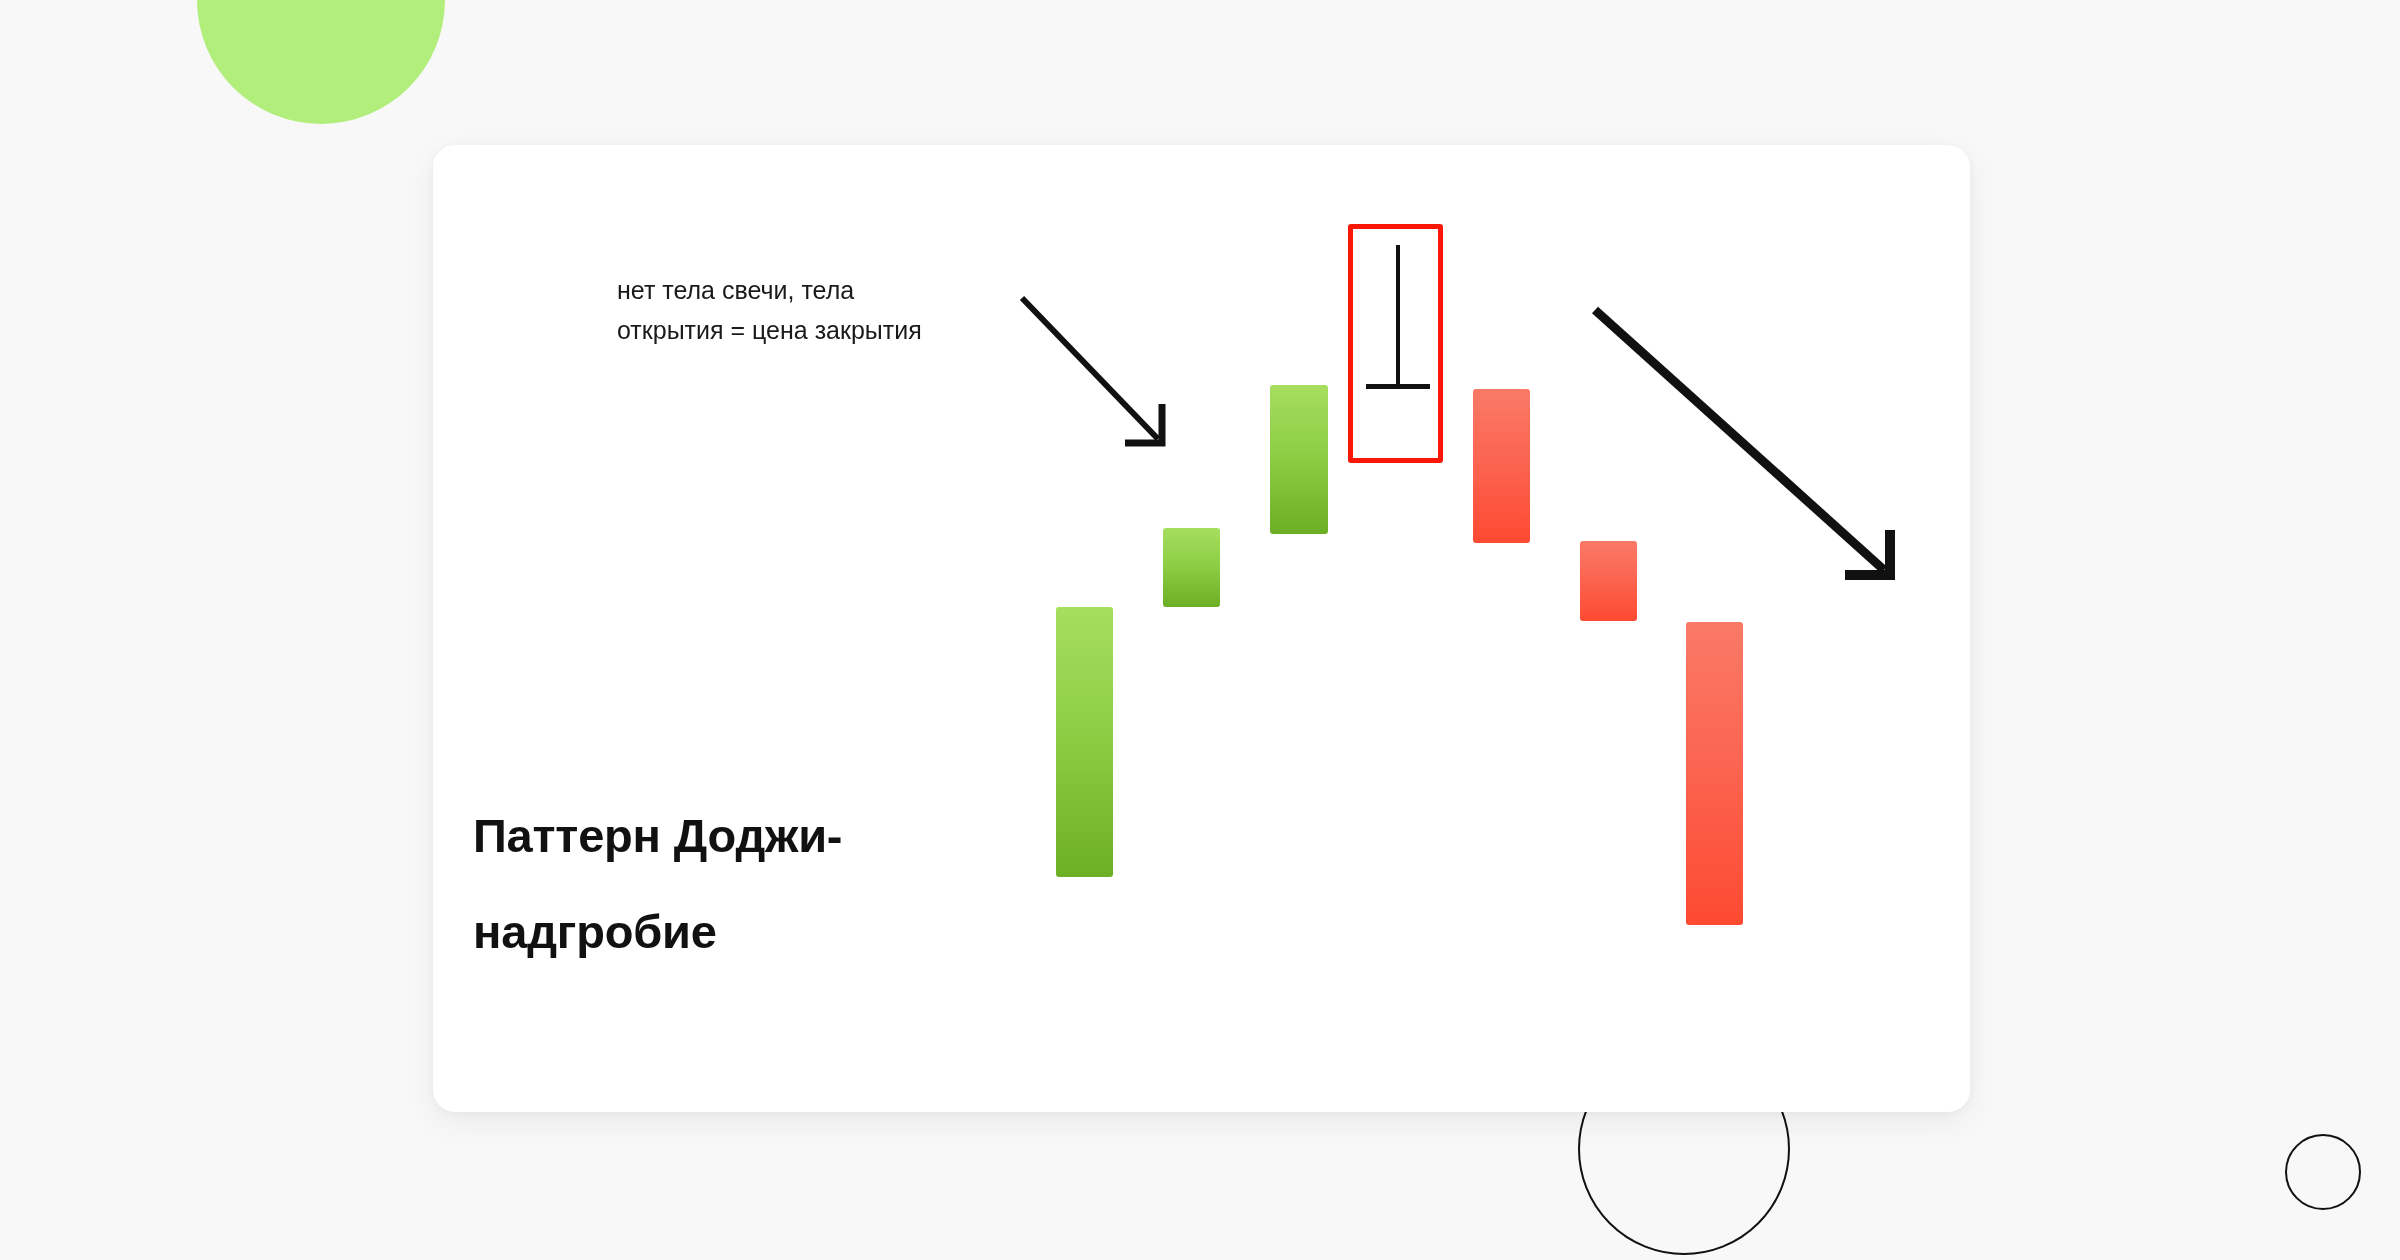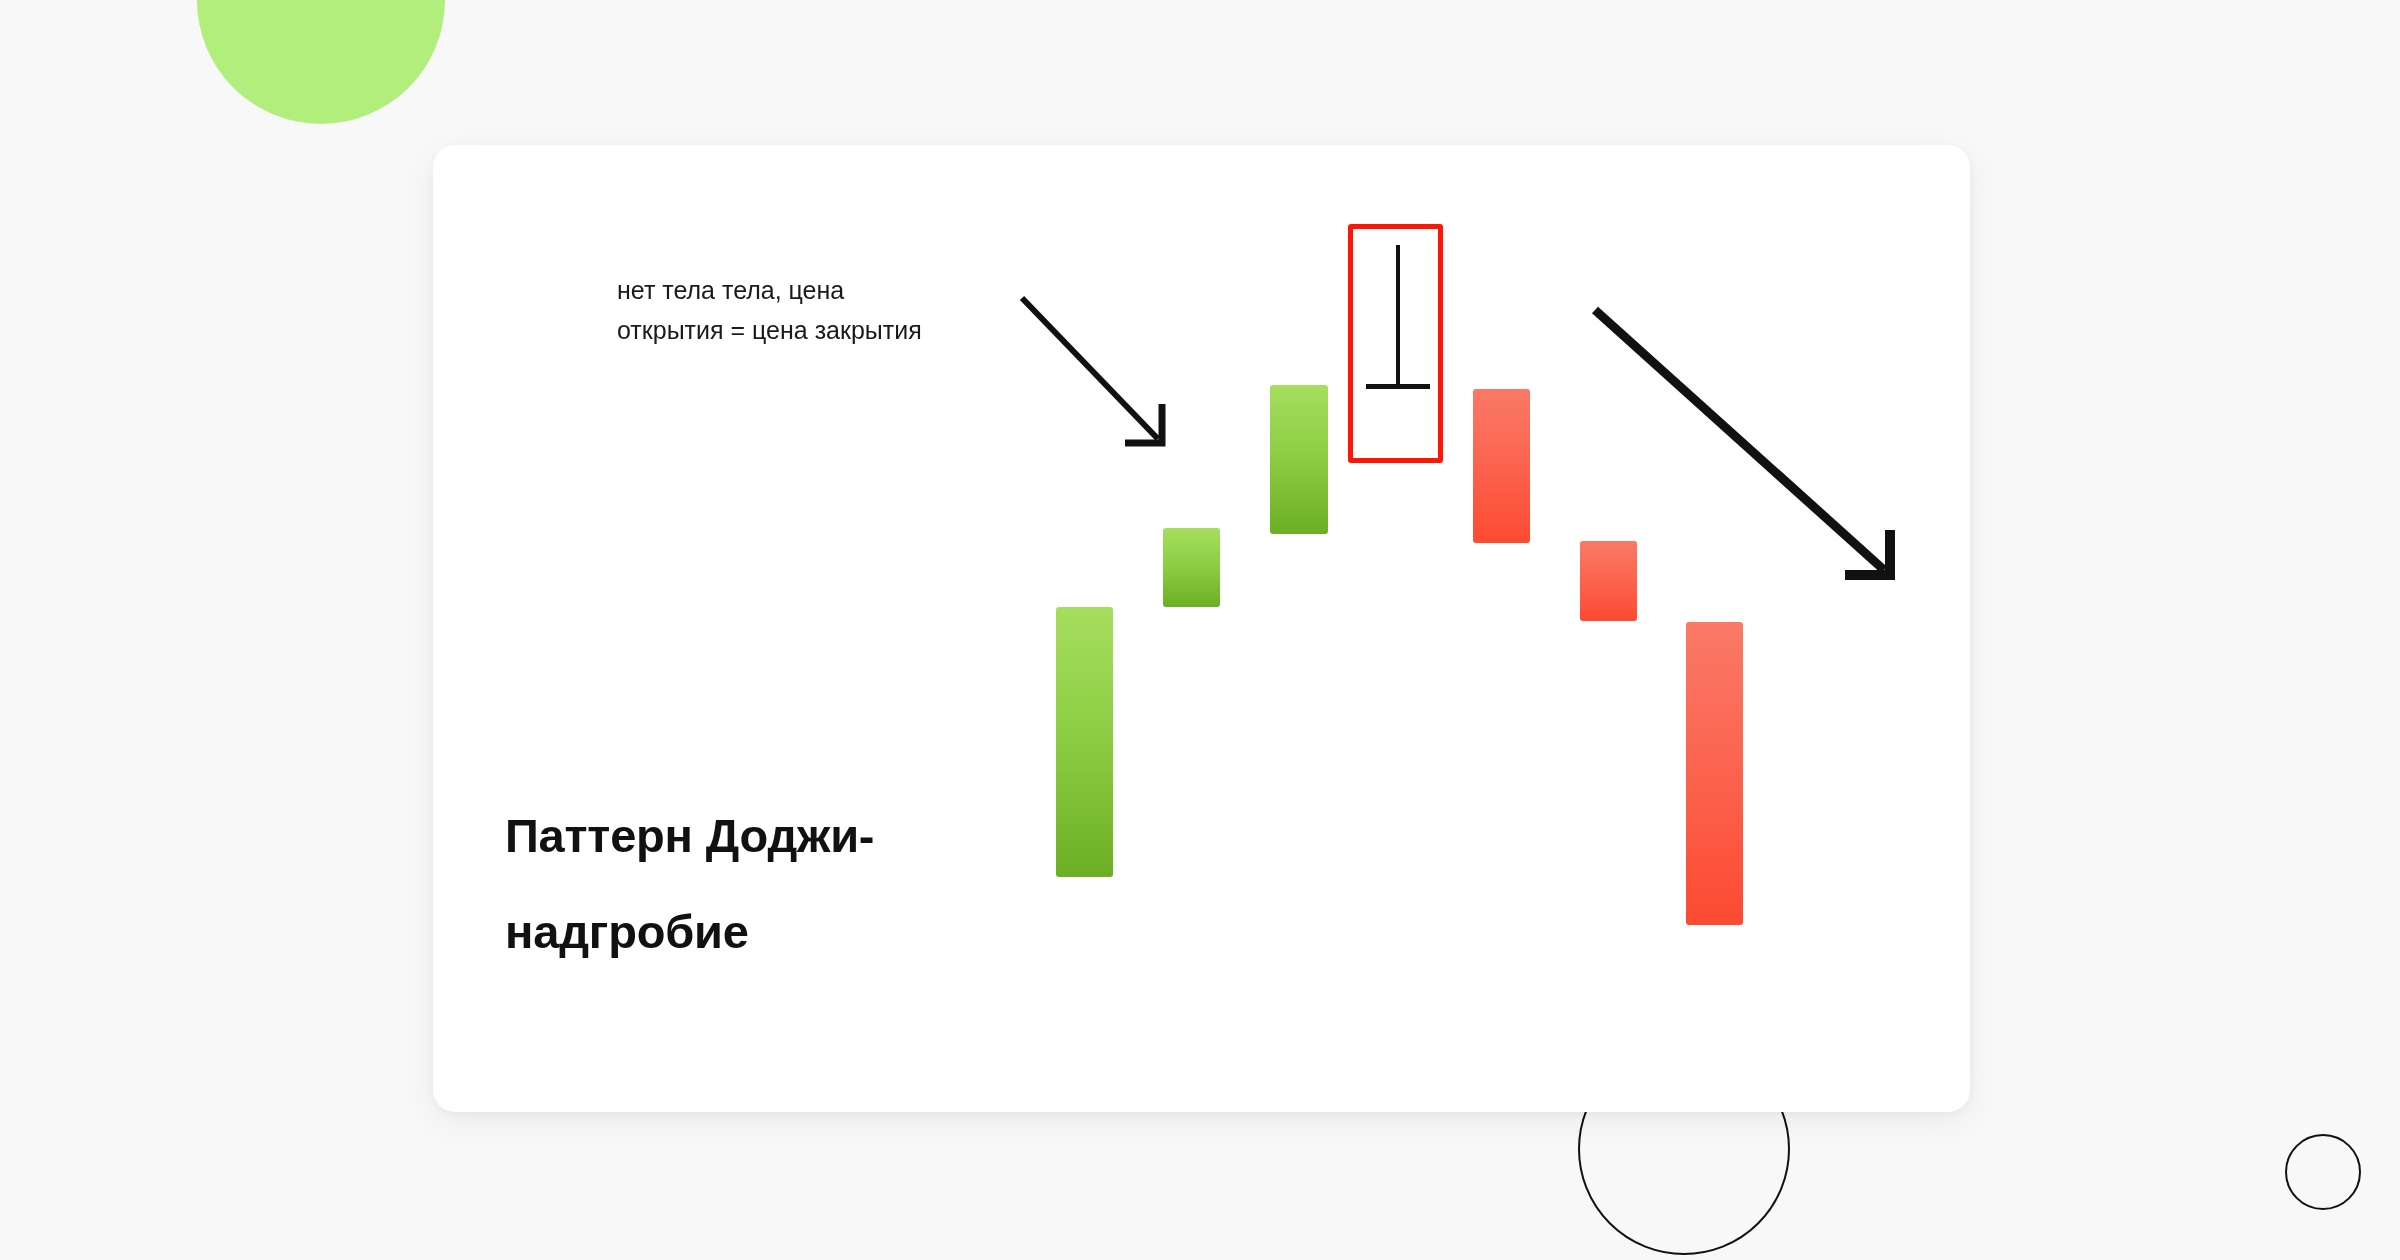--- a/index.html
+++ b/index.html
@@ -67,21 +67,21 @@
     left: 617px;
     top: 270px;
     width: 400px;
     font-size: 25px;
     line-height: 40px;
     color: #1a1a1a;
     white-space: pre-line;
   }
   .slide-title {
     position: absolute;
-    left: 505px;
+    left: 473px;
     top: 788px;
     width: 560px;
     font-size: 47px;
     line-height: 96px;
     font-weight: bold;
     color: #111111;
     letter-spacing: -0.2px;
   }
 
   
@@ -146,21 +146,21 @@
 <body>
 
 <div id="slide" style="background: rgb(248, 248, 248);">
 
   <div class="deco-circle-green" style="background: rgb(178, 238, 124);"></div>
   <div class="deco-circle-outline-large"></div>
   <div class="deco-circle-outline-small"></div>
 
   <div class="card" style="background: rgb(255, 255, 255);"></div>
 
-  <div class="annotation">нет тела тела, цена
+  <div class="annotation">нет тела свечи, тела
 открытия = цена закрытия</div>
   <div class="slide-title">Паттерн Доджи-надгробие</div>
 
   <div class="chart-layer">
 
     <div class="candle bull" style="left: 1056px; top: 607px; width: 57px; height: 270px; background: linear-gradient(rgb(166, 222, 94) 0%, rgb(140, 205, 68) 48%, rgb(108, 174, 36) 100%);"></div>
     <div class="candle bull" style="left: 1163px; top: 528px; width: 57px; height: 79px; background: linear-gradient(rgb(166, 222, 94) 0%, rgb(140, 205, 68) 48%, rgb(108, 174, 36) 100%);"></div>
     <div class="candle bull" style="left: 1270px; top: 385px; width: 58px; height: 149px; background: linear-gradient(rgb(166, 222, 94) 0%, rgb(140, 205, 68) 48%, rgb(108, 174, 36) 100%);"></div>
 
     <div class="doji-box" style="left: 1348px; top: 224px; width: 95px; height: 239px; border-color: rgb(251, 23, 5);"></div>

